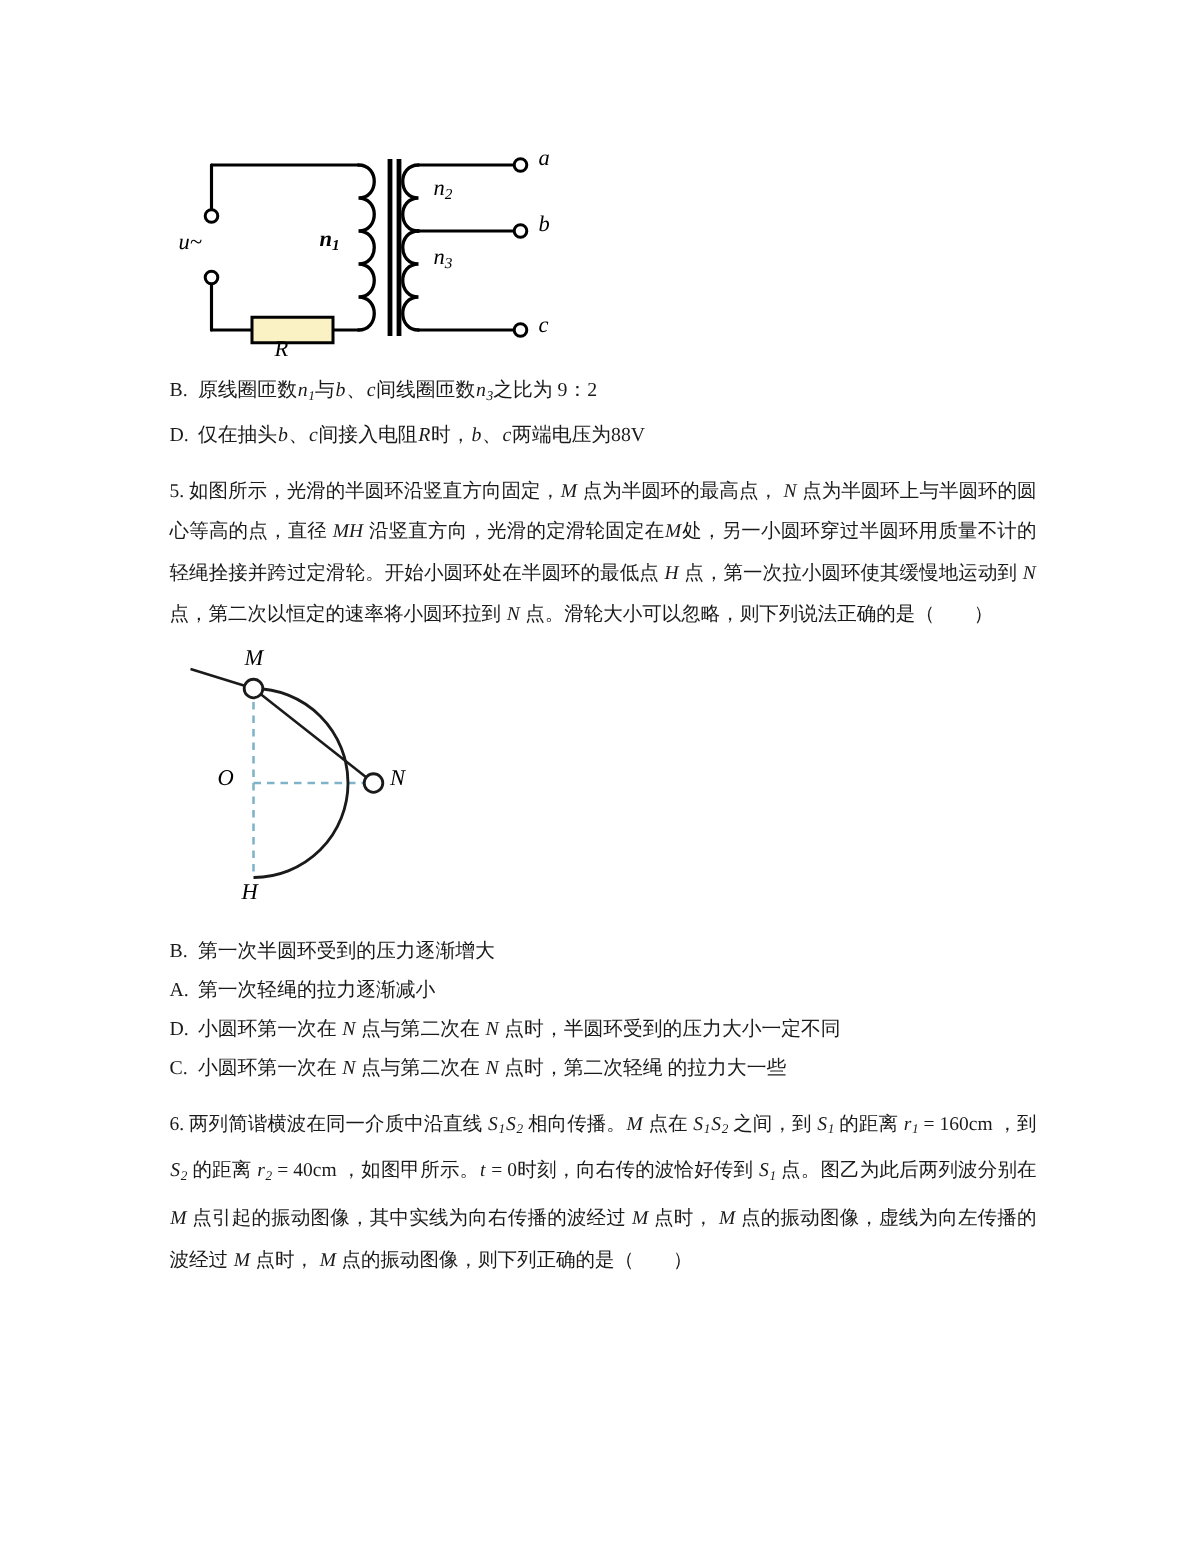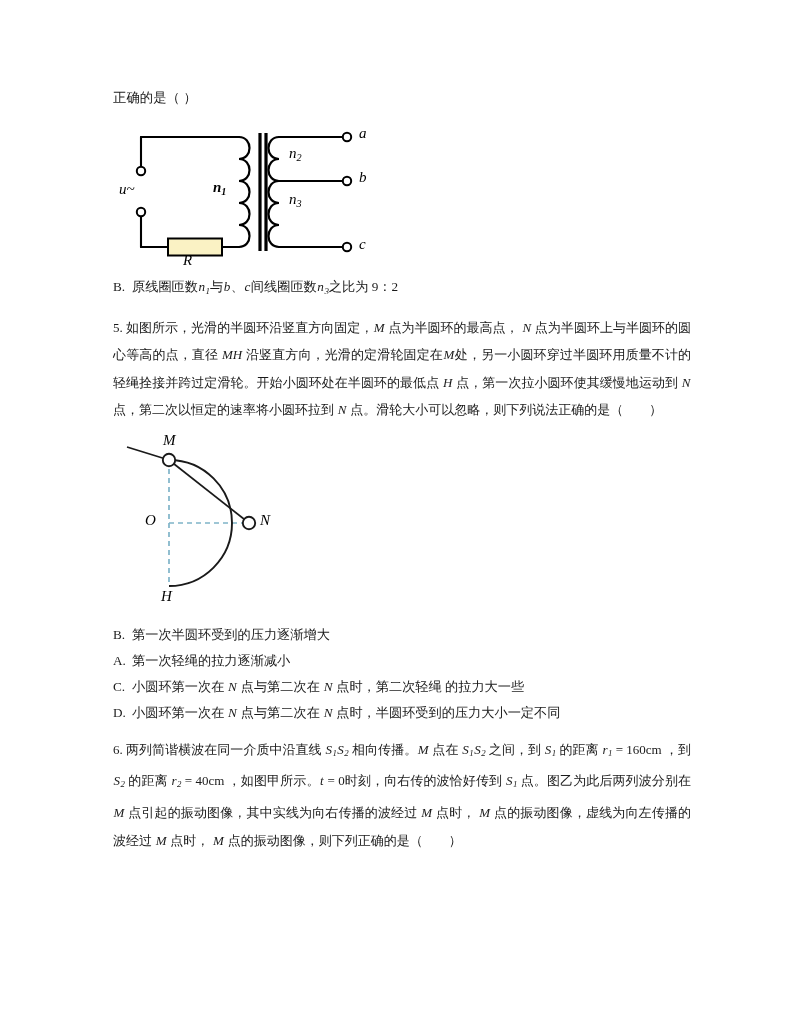--- a/index.html
+++ b/index.html
@@ -90,21 +90,20 @@
   }
   .gap-s { height: 6px; }
   .gap-m { height: 10px; }
 </style>
 </head>
 <body>
 
 <div class="page">
   <div class="content">
 
-    <div class="qline">正确的是（      ）</div>
 
     <div class="fig-transformer">
       <svg width="270" height="145" viewBox="0 0 270 145">
 
         <g stroke="#000" stroke-width="2.1" fill="none" stroke-linecap="round">
           <path d="M 20 18 L 118 18"></path>
           <path d="M 20 18 L 20 47"></path>
           <path d="M 20 98 L 20 128"></path>
           <path d="M 20 128 L 47 128"></path>
           <path d="M 101 128 L 118 128"></path>
@@ -162,20 +161,23 @@
 
       <div style="position:absolute; left:238px; top:6px;" class="lbl-it"><span>a</span></div>
       <div style="position:absolute; left:238px; top:50px;" class="lbl-it"><span>b</span></div>
       <div style="position:absolute; left:238px; top:117px;" class="lbl-it"><span>c</span></div>
     </div>
 
     <div class="gap-s"></div>
     <div class="opt">
       <span class="lbl">B.</span><span>原线圈匝数<span class="mi">n</span><sub>1</sub>与<span class="mi">b</span>、<span class="mi">c</span>间线圈匝数<span class="mi">n</span><sub>3</sub>之比为 <span class="mn">9：2</span></span>
     </div>
+    <div class="opt">
+      <span class="lbl">D.</span><span>仅在抽头<span class="mi">b</span>、<span class="mi">c</span>间接入电阻<span class="mi">R</span>时，<span class="mi">b</span>、<span class="mi">c</span>两端电压为<span class="mn">88V</span></span>
+    </div>
 
     <div class="gap-m"></div>
     <div class="stem"><span>5.</span> 如图所示，光滑的半圆环沿竖直方向固定，<span class="mi">M</span> 点为半圆环的最高点， <span class="mi">N</span> 点为半圆环上与半圆环的圆心等高的点，直径 <span class="mi">MH</span> 沿竖直方向，光滑的定滑轮固定在<span class="mi">M</span>处，另一小圆环穿过半圆环用质量不计的轻绳拴接并跨过定滑轮。开始小圆环处在半圆环的最低点 <span class="mi">H</span> 点，第一次拉小圆环使其缓慢地运动到 <span class="mi">N</span> 点，第二次以恒定的速率将小圆环拉到 <span class="mi">N</span> 点。滑轮大小可以忽略，则下列说法正确的是（　　）</div>
 
     <div class="fig-semicircle">
       <svg width="230" height="190" viewBox="0 0 230 190">
 
         <g stroke="#7fb4c8" stroke-width="1.7" fill="none" stroke-dasharray="5,4">
           <path d="M 48 30 L 48 156"></path>
           <path d="M 48 93 L 128 93"></path>
@@ -196,23 +198,23 @@
       <div style="position:absolute; left:40px; top:158px;" class="lbl-it"><span>H</span></div>
     </div>
 
     <div class="opt">
       <span class="lbl">B.</span><span>第一次半圆环受到的压力逐渐增大</span>
     </div>
     <div class="opt">
       <span class="lbl">A.</span><span>第一次轻绳的拉力逐渐减小</span>
     </div>
     <div class="opt">
+      <span class="lbl">D.</span><span>小圆环第一次在 <span class="mi">N</span> 点与第二次在 <span class="mi">N</span> 点时，半圆环受到的压力大小一定不同</span>
+    </div>
+    <div class="opt">
       <span class="lbl">C.</span><span>小圆环第一次在 <span class="mi">N</span> 点与第二次在 <span class="mi">N</span> 点时，第二次轻绳 的拉力大一些</span>
-    </div>
-    <div class="opt">
-      <span class="lbl">D.</span><span>小圆环第一次在 <span class="mi">N</span> 点与第二次在 <span class="mi">N</span> 点时，半圆环受到的压力大小一定不同</span>
     </div>
 
     <div class="gap-m"></div>
     <div class="stem"><span>6.</span>  两列简谐横波在同一介质中沿直线 <span class="mi">S</span><sub>1</sub><span class="mi">S</span><sub>2</sub> 相向传播。<span class="mi">M</span> 点在 <span class="mi">S</span><sub>1</sub><span class="mi">S</span><sub>2</sub> 之间，到 <span class="mi">S</span><sub>1</sub> 的距离 <span class="mi">r</span><sub>1</sub> <span class="mn">= 160cm</span> ，到 <span class="mi">S</span><sub>2</sub> 的距离 <span class="mi">r</span><sub>2</sub> <span class="mn">= 40cm</span> ，如图甲所示。<span class="mi">t</span> <span class="mn">= 0</span>时刻，向右传的波恰好传到 <span class="mi">S</span><sub>1</sub> 点。图乙为此后两列波分别在 <span class="mi">M</span> 点引起的振动图像，其中实线为向右传播的波经过 <span class="mi">M</span> 点时， <span class="mi">M</span> 点的振动图像，虚线为向左传播的波经过 <span class="mi">M</span> 点时， <span class="mi">M</span> 点的振动图像，则下列正确的是（　　）</div>
 
   </div>
 </div>
 
 </body></html>

